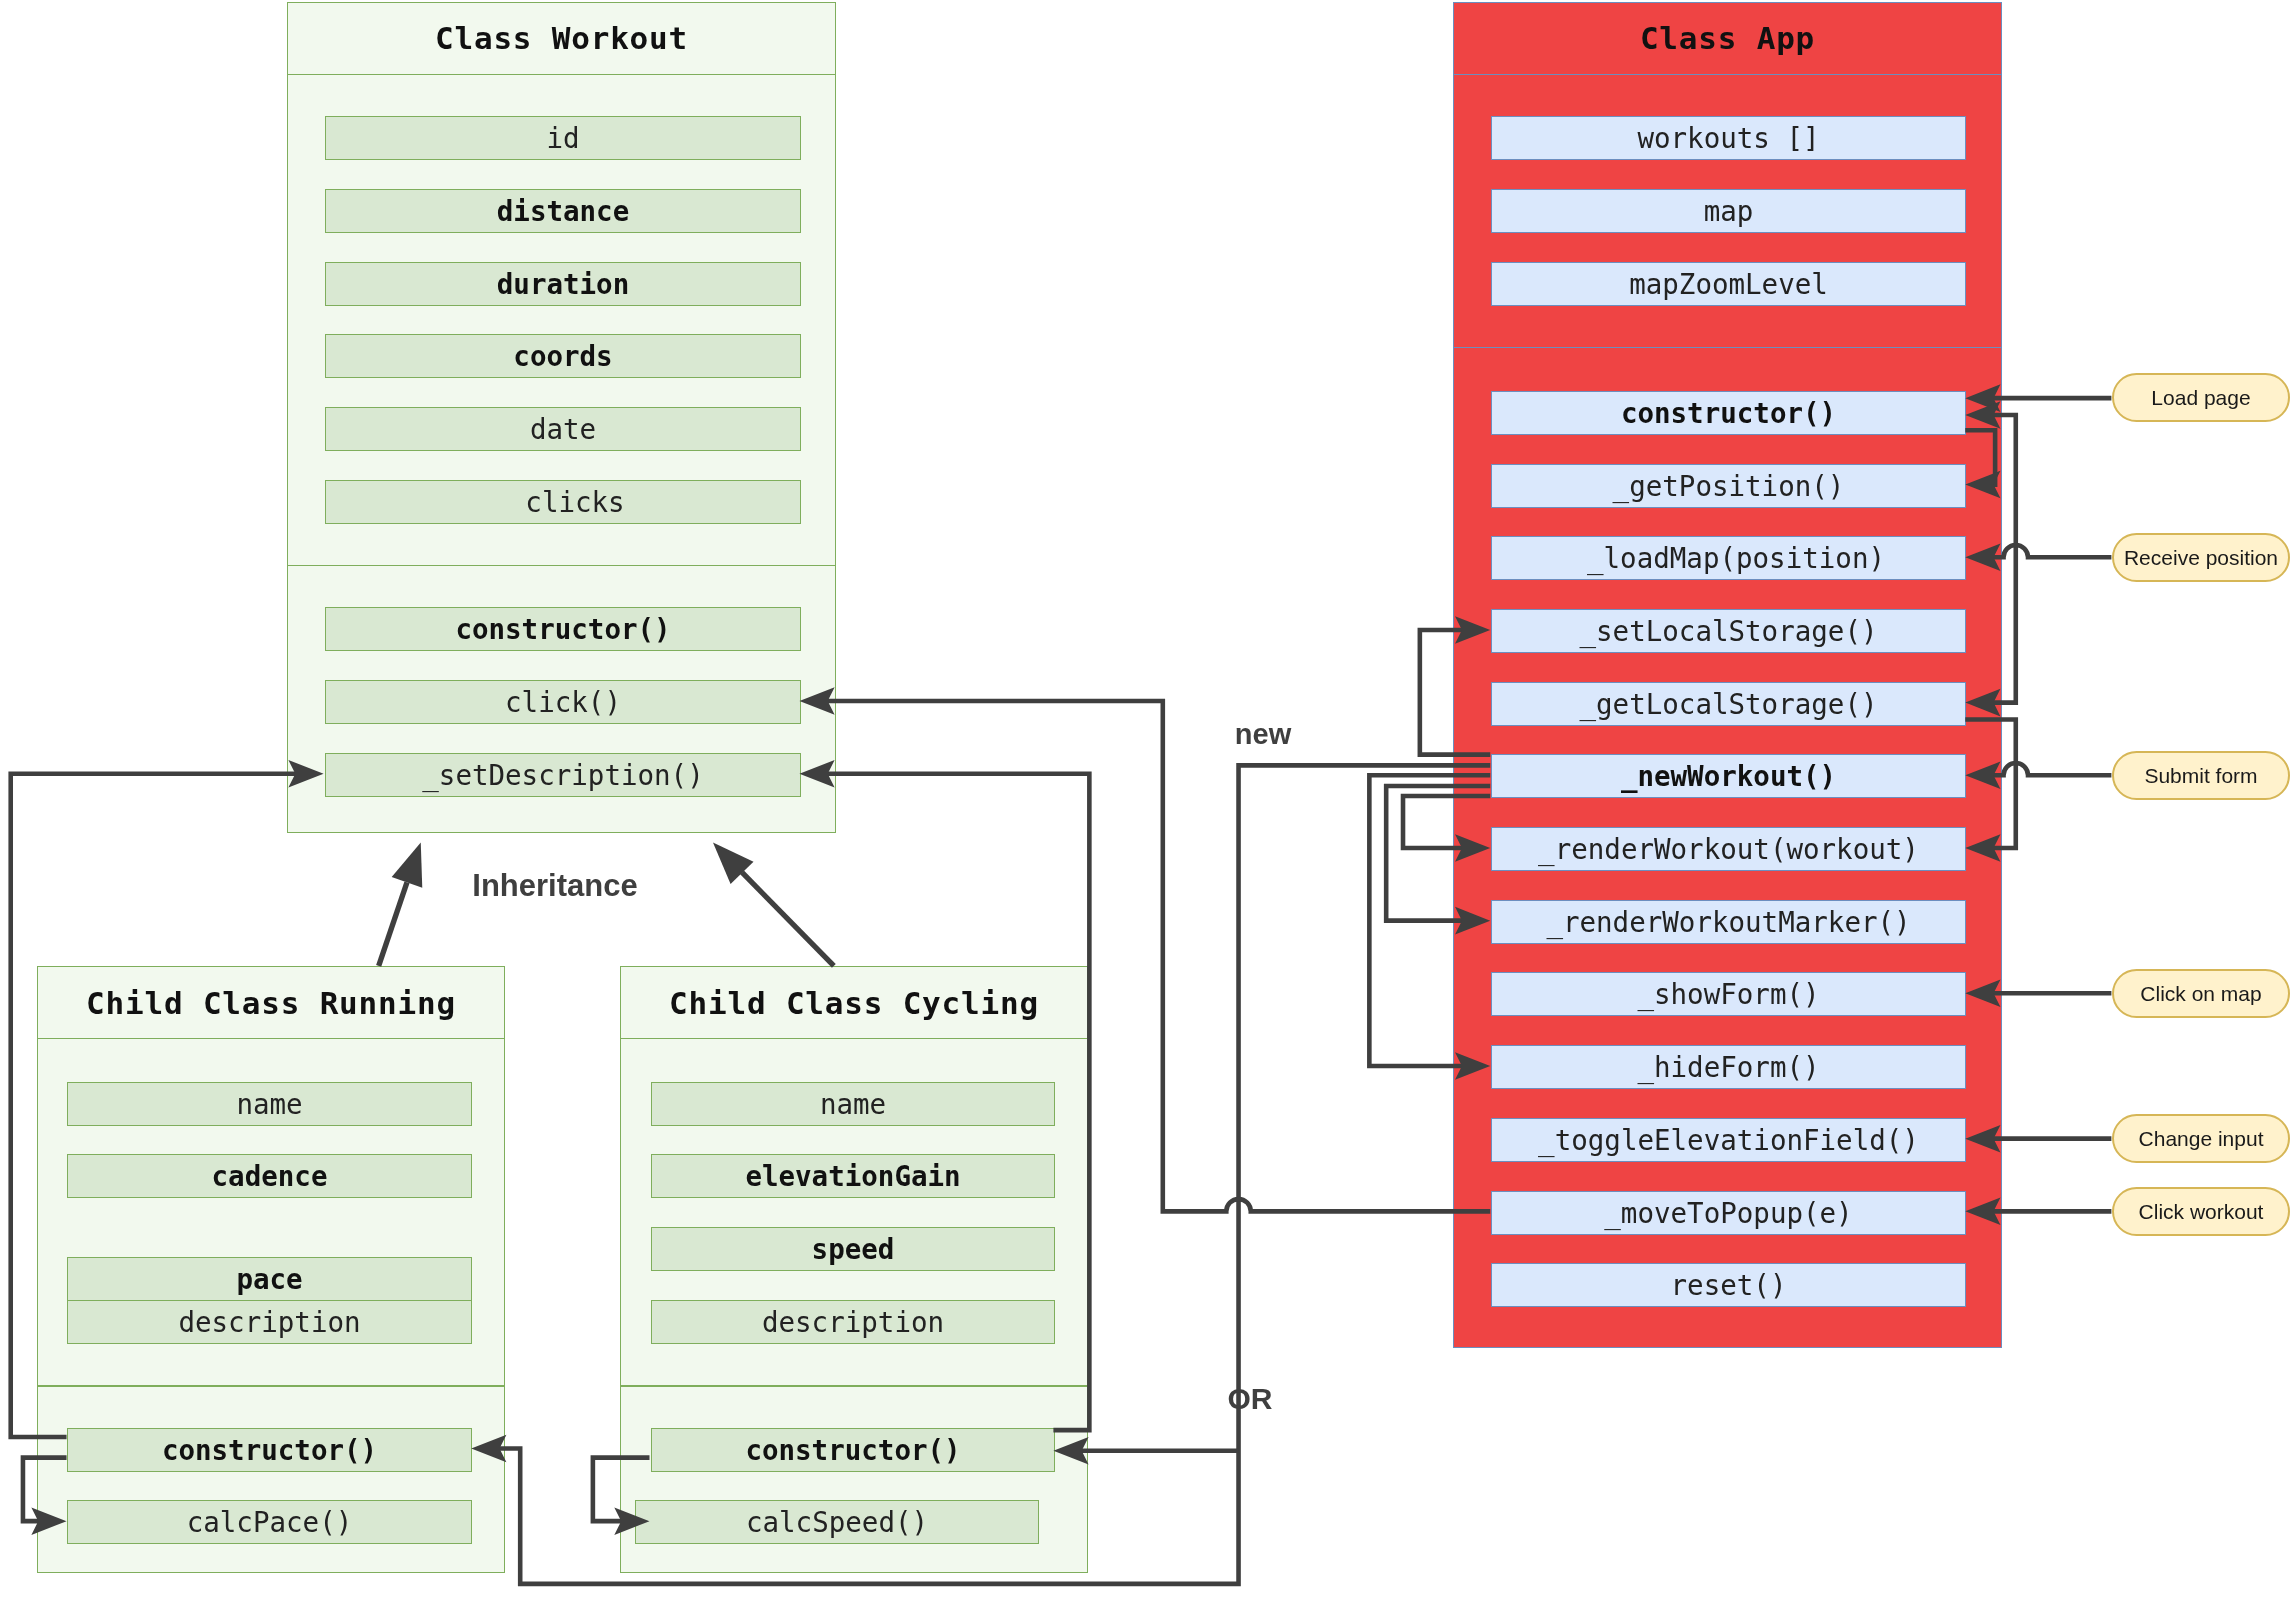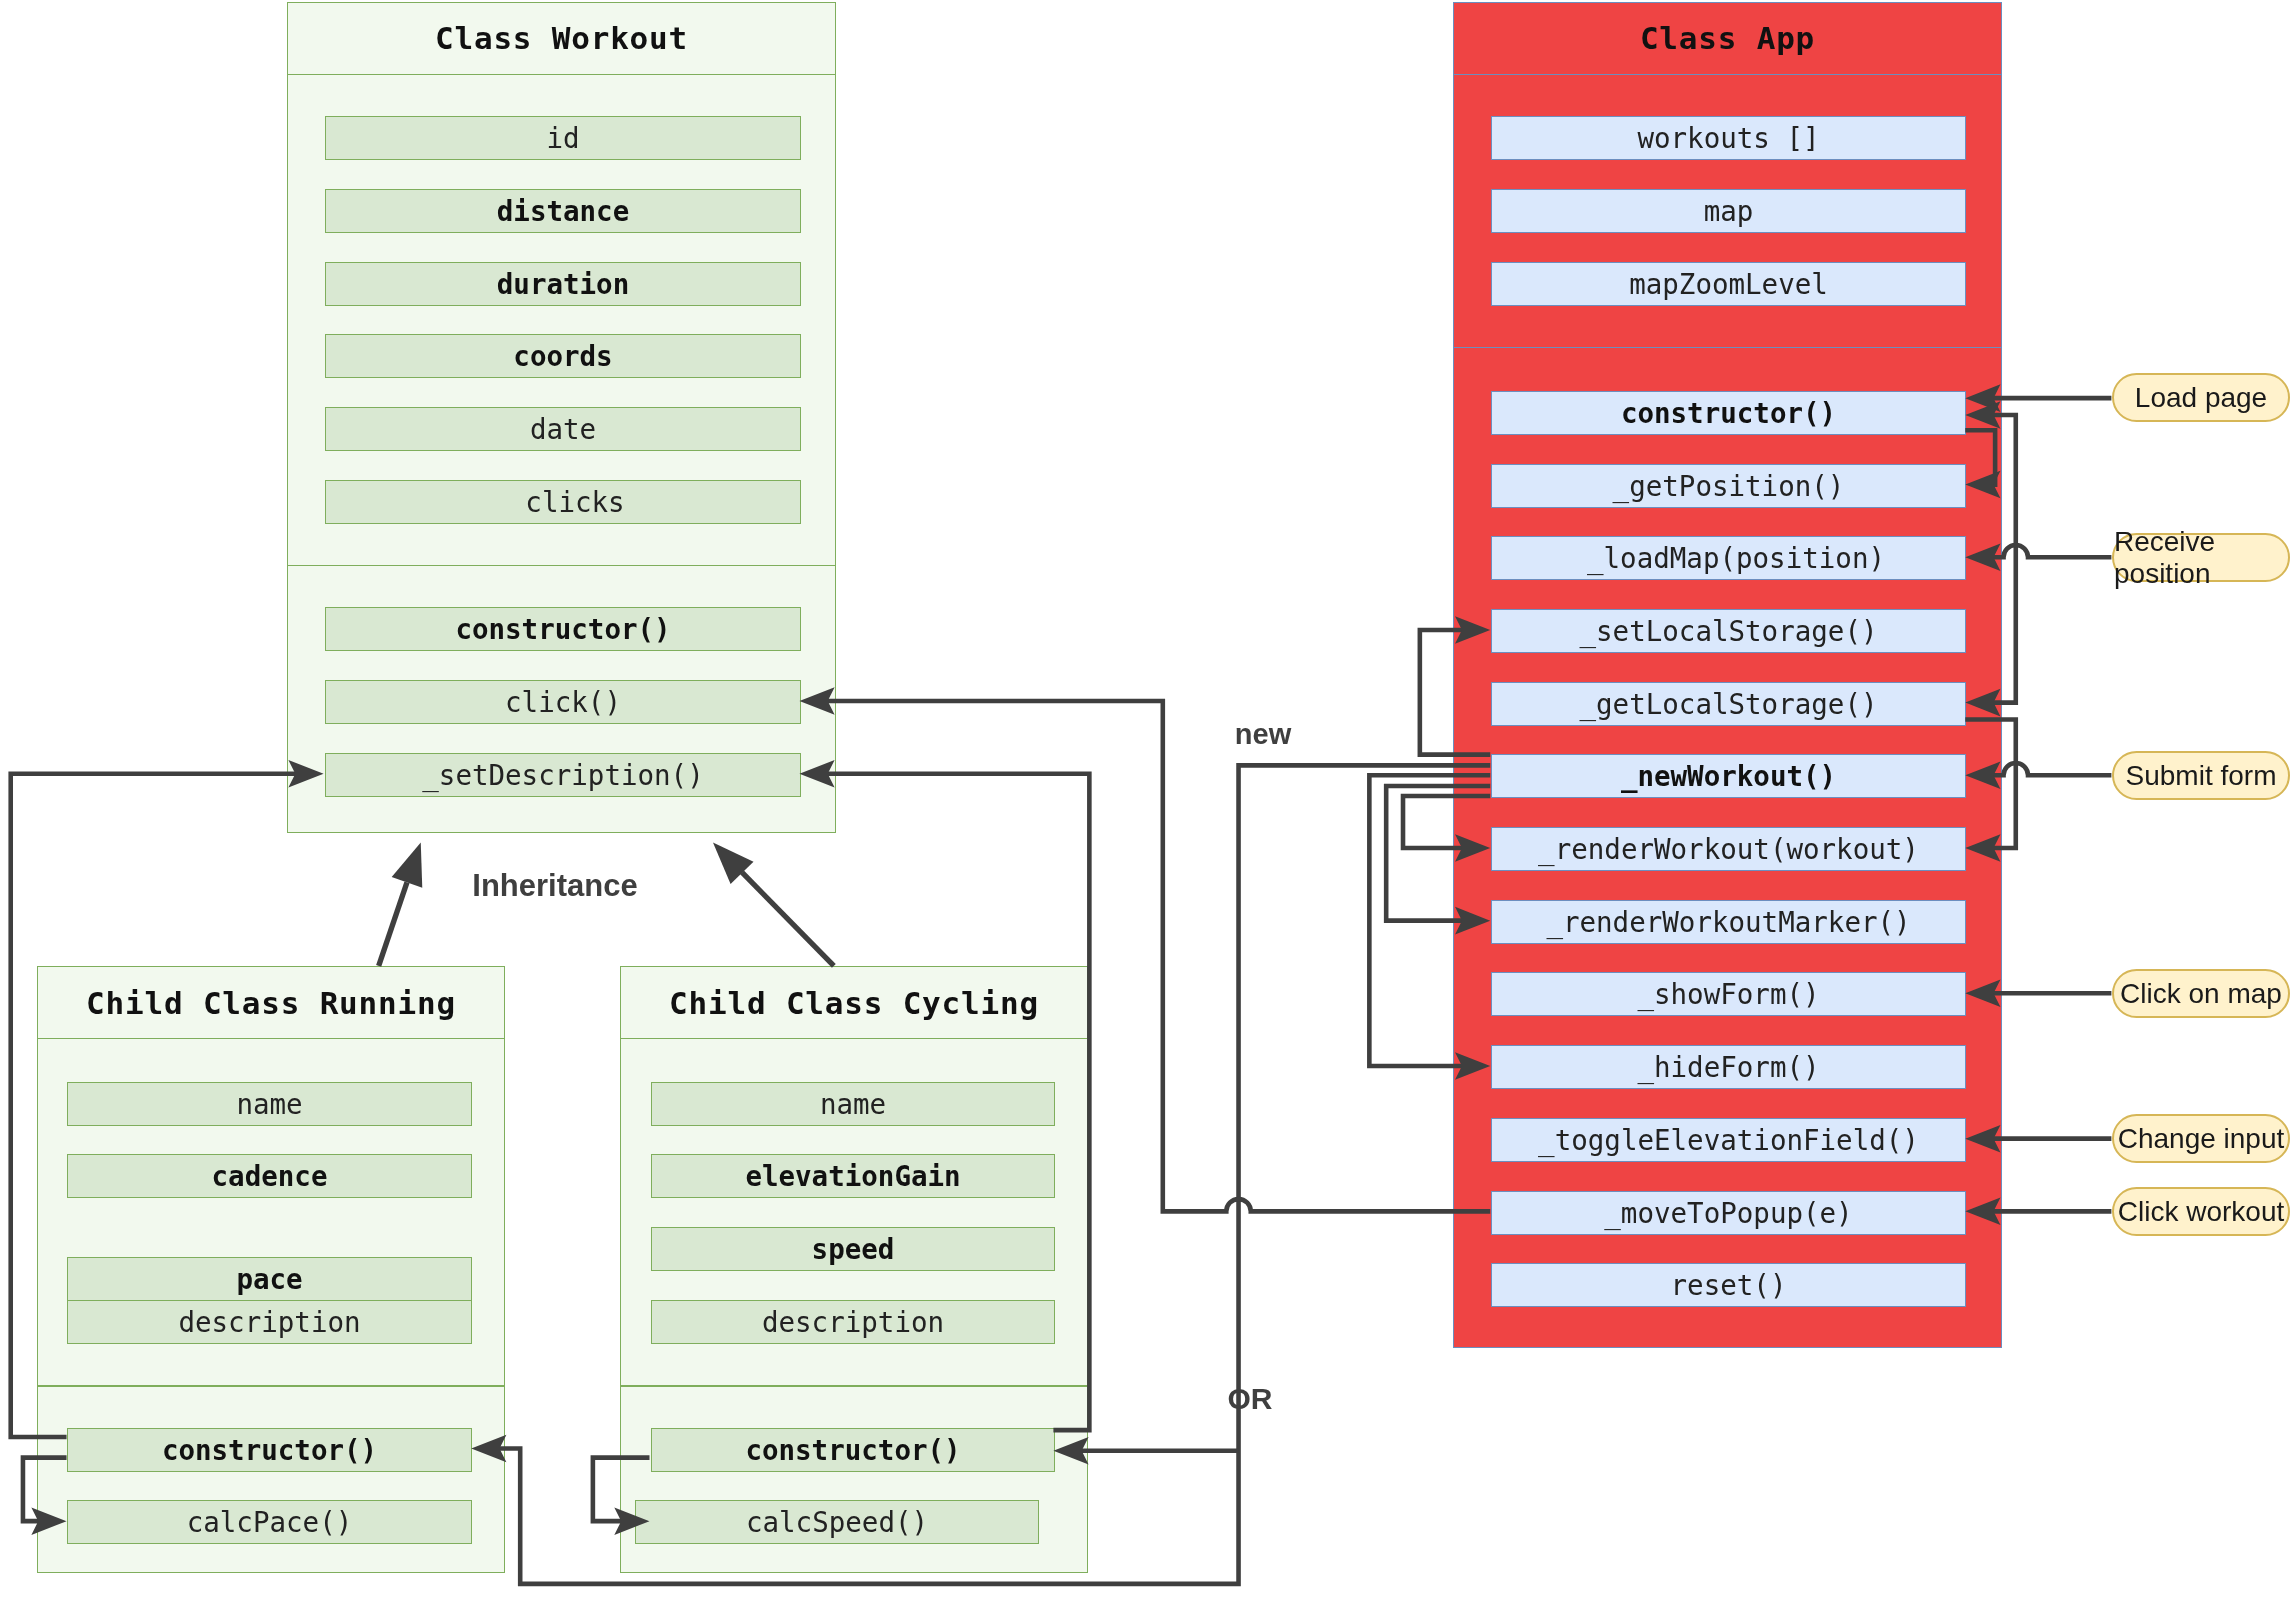--- a/index.html
+++ b/index.html
@@ -15,21 +15,21 @@
   .row{position:absolute;height:44px;display:flex;align-items:center;justify-content:center;
        font-size:27.5px;color:#222;border:1.5px solid;box-sizing:border-box;}
   .green-row{background:#d9e8d2;border-color:#7fae5c;}
   .blue-row{background:#dae8fc;border-color:#6c8ebf;}
   .bold{font-weight:bold;color:#111;}
   .sep{position:absolute;left:0;right:0;height:1.5px;}
   .green-sep{background:#7fae5c;}
   .blue-sep{background:#6c8ebf;}
   .pill{position:absolute;left:2112px;width:178px;height:49px;background:#fff2cc;border:2.3px solid #d6b656;
         border-radius:26px;display:flex;align-items:center;justify-content:center;
-        font-family:"Liberation Sans",sans-serif;font-size:28px;font-weight:500;color:#1a1a1a;box-sizing:border-box;}
+        font-family:"Liberation Sans",sans-serif;font-size:21px;font-weight:500;color:#1a1a1a;box-sizing:border-box;}
   .flabel{position:absolute;font-family:"Liberation Sans",sans-serif;font-weight:bold;color:#3f3f3f;text-align:center;}
   svg#wires{position:absolute;left:0;top:0;width:2295px;height:1598px;pointer-events:none;}
   svg#wires path.w{stroke:#3f3f3f;stroke-width:6;fill:none;}
   svg#wires path.w7{stroke:#3f3f3f;stroke-width:7;fill:none;}
   svg#wires path.h{fill:#3f3f3f;stroke:none;}
 </style>
 </head>
 <body>
 
 <div id="canvas">

